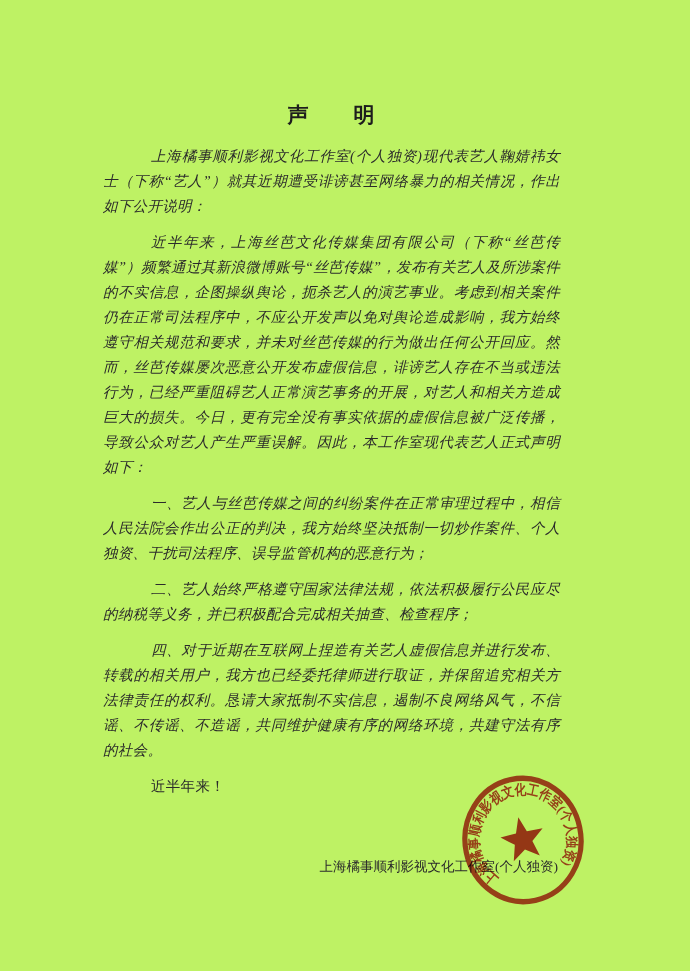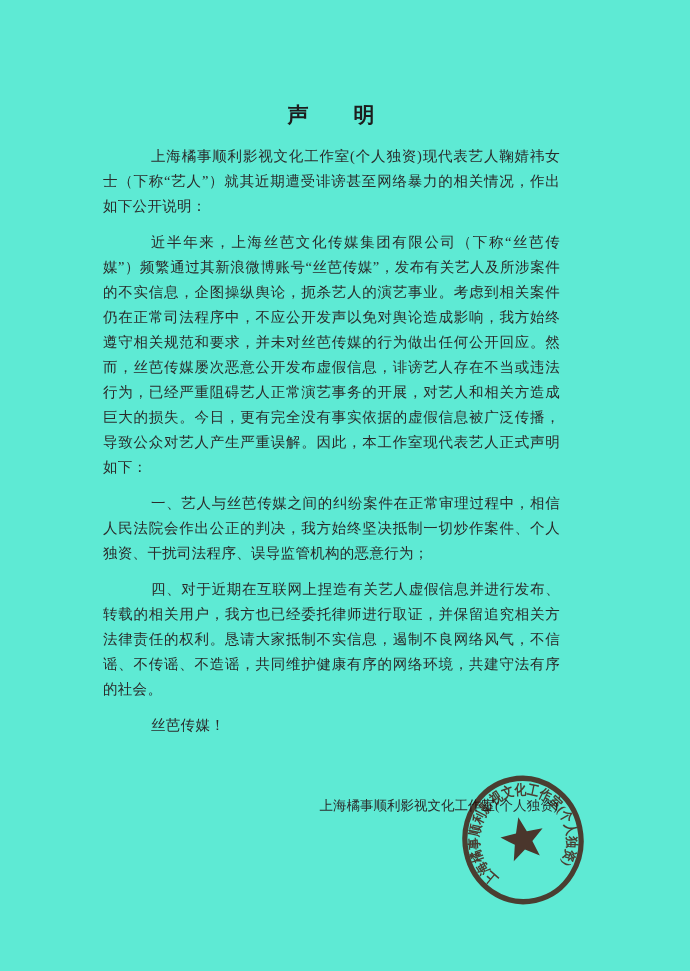--- a/index.html
+++ b/index.html
@@ -4,21 +4,21 @@
 <style>
   html, body {
     margin: 0;
     padding: 0;
     background: #ffffff;
   }
   .page {
     position: relative;
     width: 690px;
     height: 971px;
-    background: #5eead4;
+    background: #bef264;
     overflow: hidden;
     font-family: "Liberation Serif", serif;
     color: #2b2b2b;
   }
   .doc {
     position: absolute;
     left: 103px;
     top: 100px;
     width: 457px;
   }
@@ -31,20 +31,21 @@
     letter-spacing: 1px;
     color: #1d1d1d;
   }
   .body-par {
     margin: 0 0 11px 0;
     font-size: 14.5px;
     line-height: 25px;
     letter-spacing: 0.3px;
     text-align: justify;
     text-indent: 48px;
+    font-style: italic;
   }
   .closing-par {
     margin: 0;
     font-size: 14.5px;
     line-height: 25px;
     letter-spacing: 0.3px;
     text-indent: 48px;
   }
   .sign-line {
     margin-top: 55px;
@@ -68,22 +69,23 @@
 <body>
 
 <div class="page">
   <div class="doc">
 
     <h1 class="title">声　　明</h1>
 
     <p class="body-par">上海橘事顺利影视文化工作室(个人独资)现代表艺人鞠婧祎女士（下称“艺人”）就其近期遭受诽谤甚至网络暴力的相关情况，作出如下公开说明：</p>
     <p class="body-par">近半年来，上海丝芭文化传媒集团有限公司（下称“丝芭传媒”）频繁通过其新浪微博账号“丝芭传媒”，发布有关艺人及所涉案件的不实信息，企图操纵舆论，扼杀艺人的演艺事业。考虑到相关案件仍在正常司法程序中，不应公开发声以免对舆论造成影响，我方始终遵守相关规范和要求，并未对丝芭传媒的行为做出任何公开回应。然而，丝芭传媒屡次恶意公开发布虚假信息，诽谤艺人存在不当或违法行为，已经严重阻碍艺人正常演艺事务的开展，对艺人和相关方造成巨大的损失。今日，更有完全没有事实依据的虚假信息被广泛传播，导致公众对艺人产生严重误解。因此，本工作室现代表艺人正式声明如下：</p>
     <p class="body-par">一、艺人与丝芭传媒之间的纠纷案件在正常审理过程中，相信人民法院会作出公正的判决，我方始终坚决抵制一切炒作案件、个人独资、干扰司法程序、误导监管机构的恶意行为；</p>
+    <p class="body-par">二、艺人始终严格遵守国家法律法规，依法积极履行公民应尽的纳税等义务，并已积极配合完成相关抽查、检查程序；</p>
     <p class="body-par">四、对于近期在互联网上捏造有关艺人虚假信息并进行发布、转载的相关用户，我方也已经委托律师进行取证，并保留追究相关方法律责任的权利。恳请大家抵制不实信息，遏制不良网络风气，不信谣、不传谣、不造谣，共同维护健康有序的网络环境，共建守法有序的社会。</p>
-    <p class="closing-par">丝芭传媒！</p>
+    <p class="closing-par">近半年来！</p>
 
     <div class="sign-line">上海橘事顺利影视文化工作室(个人独资)</div>
 
   </div>
 
   <svg class="seal" viewBox="-70 -70 140 140" preserveAspectRatio="none" xmlns="http://www.w3.org/2000/svg">
     <g transform="rotate(-12)">
       <ellipse cx="0" cy="0" rx="61.5" ry="63.5" fill="none" stroke-width="5.5" stroke="#c5342c"></ellipse>
       <path id="sealArc" d="M -33.2 33.2 A 47 47 0 1 1 33.2 33.2" fill="none"></path>
       <text font-size="14.5" font-weight="bold">

